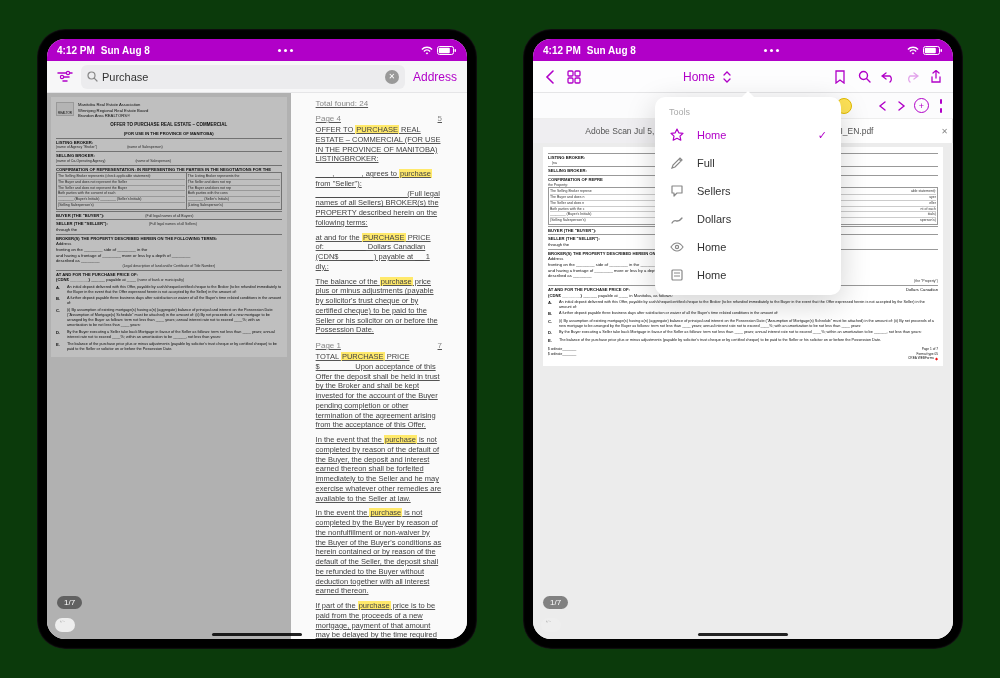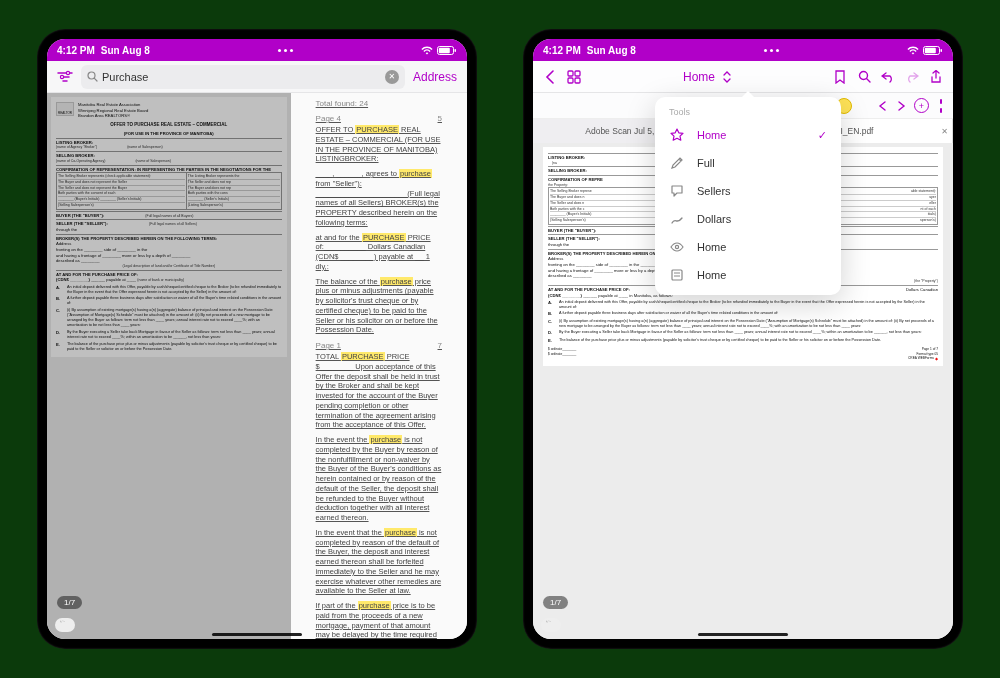--- a/index.html
+++ b/index.html
@@ -400,22 +400,22 @@
             <div class="snippet">____, ______, agrees to <span class="hl">purchase</span> from "Seller"): ______________________(Full legal names of all Sellers) BROKER(s) the PROPERTY described herein on the following terms:</div>
             <div class="snippet">at and for the <span class="hl">PURCHASE</span> PRICE of:__________ Dollars Canadian (CDN$ ________) payable at __ 1 dly,:</div>
             <div class="snippet">The balance of the <span class="hl">purchase</span> price plus or minus adjustments (payable by solicitor's trust cheque or by certified cheque) to be paid to the Seller or his solicitor on or before the Possession Date.</div>
           </div>
         <div class="pagehdr">
             <span>Page 1</span>
             <span>7</span>
           </div>
         <div id="snips2">
             <div class="snippet">TOTAL <span class="hl">PURCHASE</span> PRICE $________ Upon acceptance of this Offer the deposit shall be held in trust by the Broker and shall be kept invested for the account of the Buyer pending completion or other termination of the agreement arising from the acceptance of this Offer.</div>
+            <div class="snippet">In the event that the <span class="hl">purchase</span> is not completed by reason of the default of the Buyer, the deposit and interest earned thereon shall be forfeited immediately to the Seller and he may exercise whatever other remedies are available to the Seller at law.</div>
             <div class="snippet">In the event the <span class="hl">purchase</span> is not completed by the Buyer by reason of the nonfulfillment or non-waiver by the Buyer of the Buyer's conditions as herein contained or by reason of the default of the Seller, the deposit shall be refunded to the Buyer without deduction together with all interest earned thereon.</div>
-            <div class="snippet">In the event that the <span class="hl">purchase</span> is not completed by reason of the default of the Buyer, the deposit and interest earned thereon shall be forfeited immediately to the Seller and he may exercise whatever other remedies are available to the Seller at law.</div>
             <div class="snippet">If part of the <span class="hl">purchase</span> price is to be paid from the proceeds of a new mortgage, payment of that amount may be delayed by the time required for registration of the mortgage to be completed by the Land Titles Office and reported to the mortgagee and, if so, that amount shall bear interest payable to the Seller at the same rate as the new mortgage until paid.</div>
           </div>
       </div>
     </div>
     <div class="home-indicator"></div>
   </div>
 </div>
 
 <div class="ipad">
   <div class="screen">

